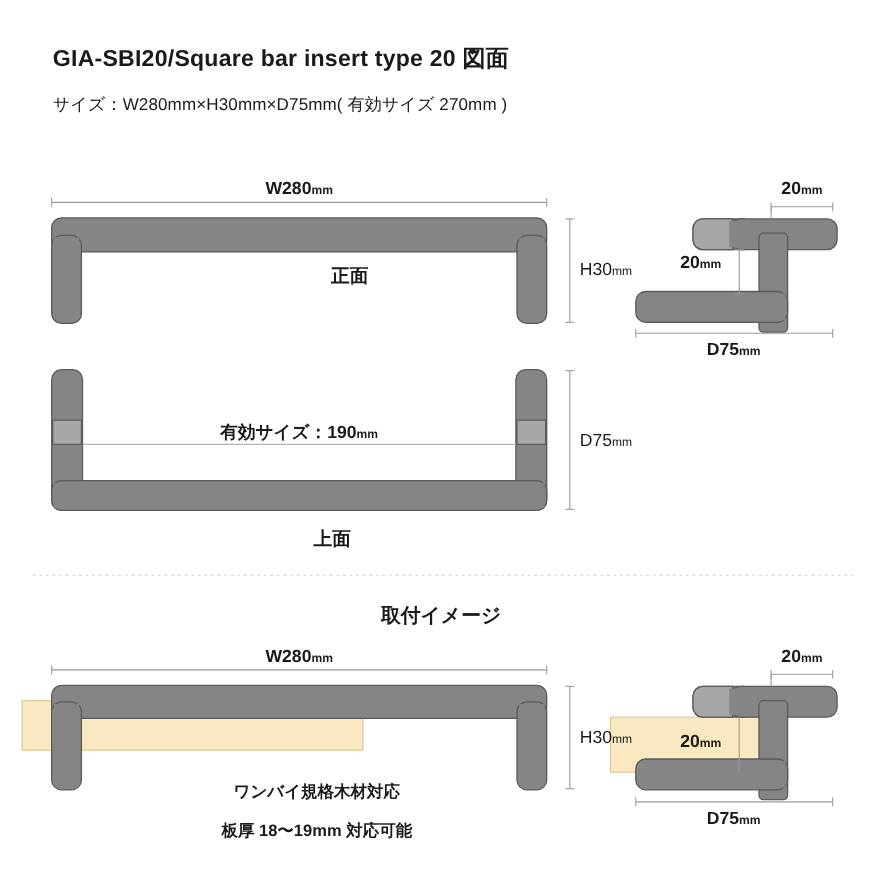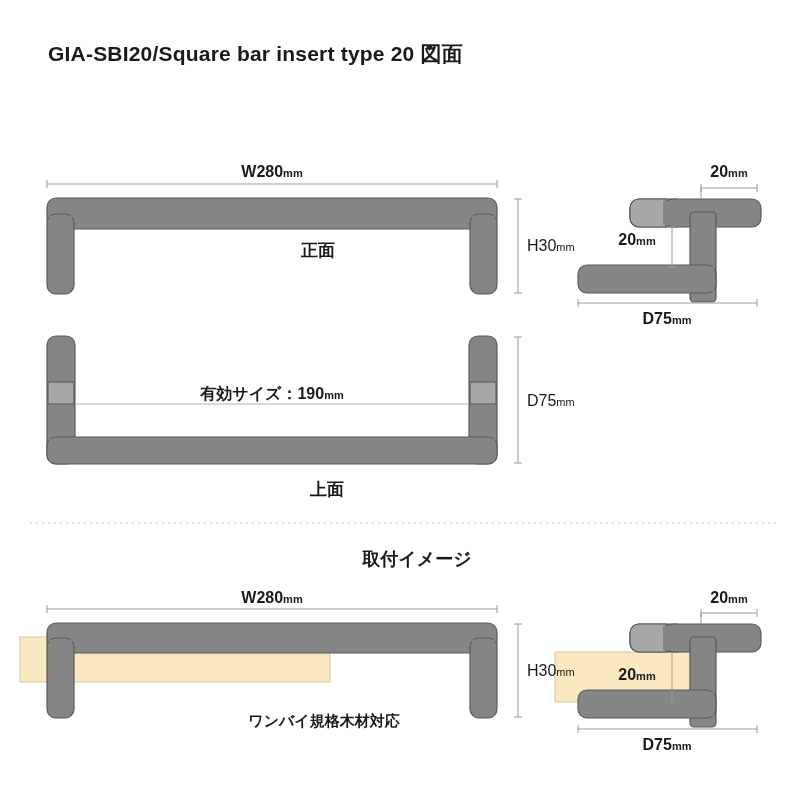--- a/index.html
+++ b/index.html
@@ -51,34 +51,34 @@
   }
   .dim-label .u {
     font-size: 11px;
   }
   .note {
     font-size: 15px;
   }
   .section-title {
     font-size: 18px;
     font-weight: bold;
-    margin-left: 16px;
   }
   .ctr {
     transform: translateX(-50%);
     font-weight: bold;
   }
   svg { display: block; }
 </style>
 </head>
 <body>
 
 <div id="sheet">
 
   <div class="txt" id="title">GIA-SBI20/Square bar insert type 20 図面</div>
+  <div class="txt" id="subtitle">サイズ：W280mm×H30mm×D75mm( 有効サイズ 270mm )</div>
 
   <svg width="800" height="800" viewBox="0 0 800 800" style="position:absolute;left:0;top:0;">
 
     <defs>
       <marker id="tickL" markerWidth="6" markerHeight="10" refX="3" refY="5" orient="auto">
         <line x1="3" y1="1" x2="3" y2="9" stroke="#9A9A9A" stroke-width="1"></line>
       </marker>
       <marker id="tickR" markerWidth="6" markerHeight="10" refX="3" refY="5" orient="auto">
         <line x1="3" y1="1" x2="3" y2="9" stroke="#9A9A9A" stroke-width="1"></line>
       </marker>
@@ -209,29 +209,30 @@
   <div class="txt dim-label ctr" style="left:729px;top:164px;"><span>20</span><span class="u">mm</span></div>
 
   <div class="txt dim-label ctr" style="left:637px;top:232px;"><span>20</span><span class="u">mm</span></div>
 
   <div class="txt dim-label ctr" style="left:667px;top:311px;"><span>D75</span><span class="u">mm</span></div>
 
   <div class="txt dim-label ctr" style="left:272px;top:386px;"><span>有効サイズ：190</span><span class="u">mm</span></div>
 
   <div class="txt dim-label" style="left:527px;top:393px;"><span>D75</span><span class="u">mm</span></div>
 
-  <div class="txt view-label ctr" style="left:281px;top:481px;">上面</div>
+  <div class="txt view-label ctr" style="left:256px;top:481px;">上面</div>
 
   <div class="txt section-title ctr" style="left:401px;top:550px;">取付イメージ</div>
 
   <div class="txt dim-label ctr" style="left:272px;top:590px;"><span>W280</span><span class="u">mm</span></div>
 
   <div class="txt dim-label" style="left:527px;top:663px;"><span>H30</span><span class="u">mm</span></div>
 
-  <div class="txt note ctr" style="left:288px;top:713px;margin-left:36px;">ワンバイ規格木材対応</div>
+  <div class="txt note ctr" style="left:288px;top:713px;">ワンバイ規格木材対応</div>
+  <div class="txt note ctr" style="left:288px;top:748px;">板厚 18〜19mm 対応可能</div>
 
   <div class="txt dim-label ctr" style="left:729px;top:590px;"><span>20</span><span class="u">mm</span></div>
 
   <div class="txt dim-label ctr" style="left:637px;top:667px;"><span>20</span><span class="u">mm</span></div>
 
   <div class="txt dim-label ctr" style="left:667px;top:737px;"><span>D75</span><span class="u">mm</span></div>
 
 </div>
 
 </body></html>

